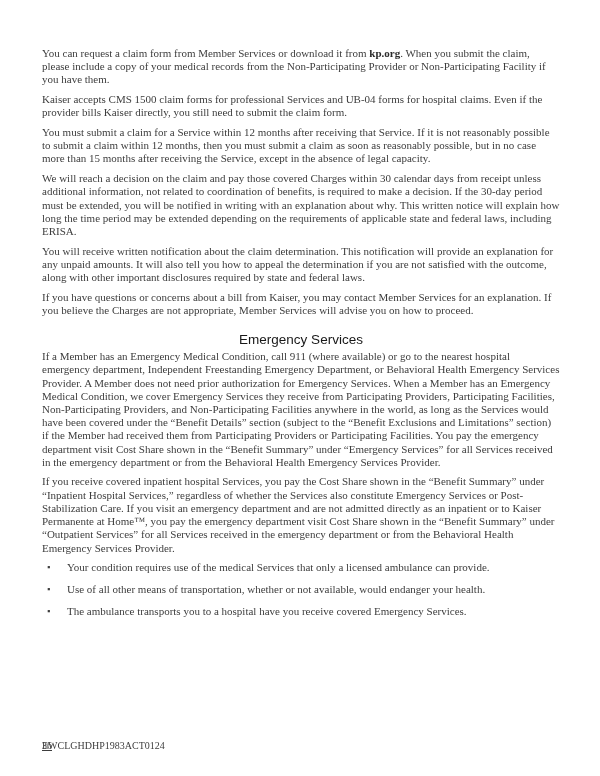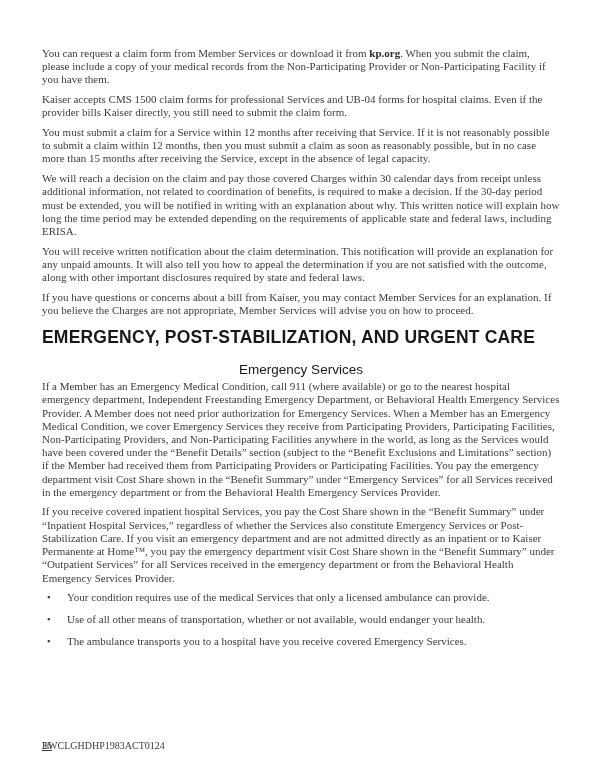--- a/index.html
+++ b/index.html
@@ -100,21 +100,20 @@
   <p class="body-p">Kaiser accepts CMS 1500 claim forms for professional Services and UB-04 forms for hospital claims. Even if the provider bills Kaiser directly, you still need to submit the claim form.</p>
 
   <p class="body-p">You must submit a claim for a Service within 12 months after receiving that Service. If it is not reasonably possible to submit a claim within 12 months, then you must submit a claim as soon as reasonably possible, but in no case more than 15 months after receiving the Service, except in the absence of legal capacity.</p>
 
   <p class="body-p">We will reach a decision on the claim and pay those covered Charges within 30 calendar days from receipt unless additional information, not related to coordination of benefits, is required to make a decision. If the 30-day period must be extended, you will be notified in writing with an explanation about why. This written notice will explain how long the time period may be extended depending on the requirements of applicable state and federal laws, including ERISA.</p>
 
   <p class="body-p">You will receive written notification about the claim determination. This notification will provide an explanation for any unpaid amounts. It will also tell you how to appeal the determination if you are not satisfied with the outcome, along with other important disclosures required by state and federal laws.</p>
 
   <p class="body-p">If you have questions or concerns about a bill from Kaiser, you may contact Member Services for an explanation. If you believe the Charges are not appropriate, Member Services will advise you on how to proceed.</p>
 
-  <h1 class="section-heading">EMERGENCY, POST-STABILIZATION, AND URGENT CARE</h1>
 
   <h2 class="subsection-heading">Emergency Services</h2>
 
   <p class="body-p">If a Member has an Emergency Medical Condition, call 911 (where available) or go to the nearest hospital emergency department, Independent Freestanding Emergency Department, or Behavioral Health Emergency Services Provider. A Member does not need prior authorization for Emergency Services. When a Member has an Emergency Medical Condition, we cover Emergency Services they receive from Participating Providers, Participating Facilities, Non-Participating Providers, and Non-Participating Facilities anywhere in the world, as long as the Services would have been covered under the “Benefit Details” section (subject to the “Benefit Exclusions and Limitations” section) if the Member had received them from Participating Providers or Participating Facilities. You pay the emergency department visit Cost Share shown in the “Benefit Summary” under “Emergency Services” for all Services received in the emergency department or from the Behavioral Health Emergency Services Provider.</p>
 
   <p class="body-p">If you receive covered inpatient hospital Services, you pay the Cost Share shown in the “Benefit Summary” under “Inpatient Hospital Services,” regardless of whether the Services also constitute Emergency Services or Post-Stabilization Care. If you visit an emergency department and are not admitted directly as an inpatient or to Kaiser Permanente at Home™, you pay the emergency department visit Cost Share shown in the “Benefit Summary” under “Outpatient Services” for all Services received in the emergency department or from the Behavioral Health Emergency Services Provider.</p>
 
 
   <ul class="bullet-list">
     <li>

